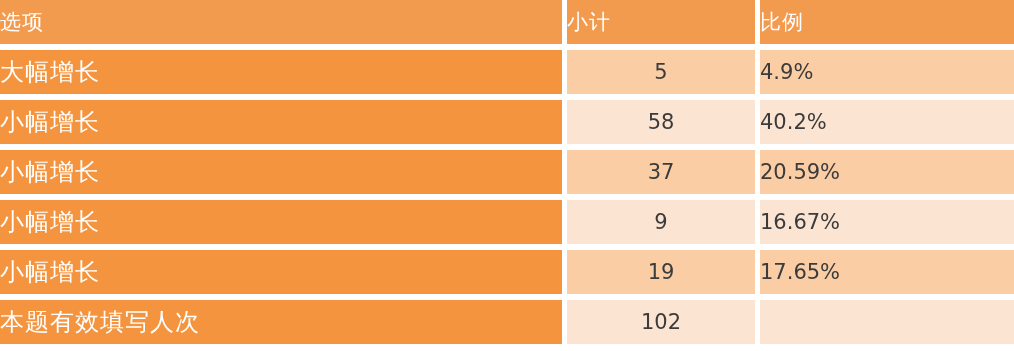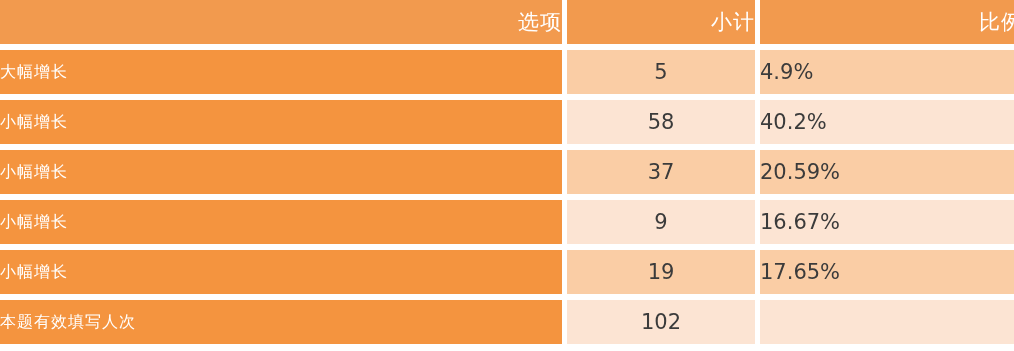--- a/index.html
+++ b/index.html
@@ -43,32 +43,32 @@
     vertical-align: middle;
     font-weight: normal;
   }
 
   
   thead th {
     background: #F29A4E;
     color: #ffffff;
     font-size: 21px;
     font-weight: bold;
-    text-align: right;
+    text-align: left;
     letter-spacing: 1px;
     height: 44px;
   }
 
   
   tbody td { height: 50px; }
 
   td.option-cell {
     background: #F4943F;
     color: #ffffff;
-    font-size: 16px;
+    font-size: 24px;
     font-weight: bold;
     text-align: left;
     padding-left: 12px;
     letter-spacing: 1px;
   }
 
   td.count-cell {
     text-align: center;
     color: #3b3b3b;
     font-size: 21px;

